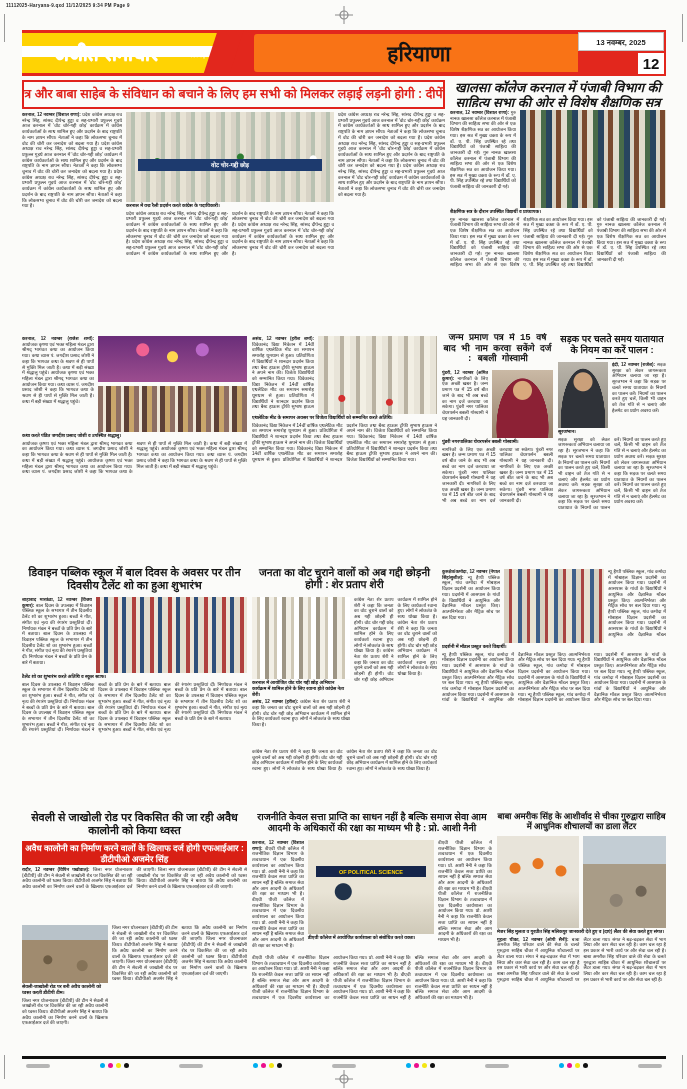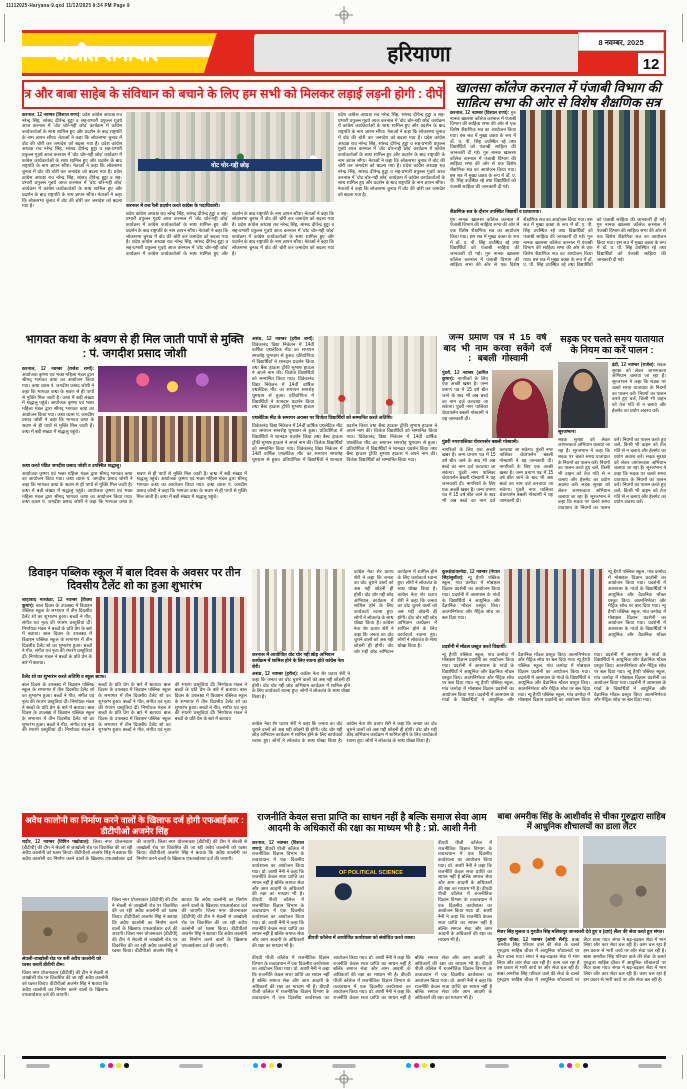--- a/index.html
+++ b/index.html
@@ -14,21 +14,21 @@
   .regdash{width:24px;height:4px;background:#b5b5b5;border-radius:2px;}
   .regdots{display:flex;gap:3px;align-items:center;}
   .regdots i{width:5px;height:5px;border-radius:50%;display:block;}
   
   .masthead{position:absolute;left:22px;top:30px;width:644px;height:46px;background:#e2271d;overflow:hidden;}
   .mh-yellow{position:absolute;left:0;top:3px;width:196px;height:40px;background:#ffd303;}
   .mh-stripe{position:absolute;left:0;top:16px;width:196px;height:11px;background:#ffffff;}
   .mh-logo{position:absolute;left:4px;top:6px;width:160px;height:34px;display:flex;align-items:center;justify-content:center;color:#ffffff;font-weight:900;font-size:19px;text-shadow:0 0 1px #fff, 0 1px 0 #fff;white-space:nowrap;}
   .mh-edition{position:absolute;left:166px;top:20px;color:#ffffff;font-weight:700;font-size:7px;white-space:nowrap;z-index:3;}
   .mh-slash{position:absolute;left:188px;top:-4px;width:26px;height:56px;background:#e2271d;transform:skewX(-18deg);}
-  .mh-center{position:absolute;left:232px;top:4px;width:330px;height:38px;background:#e5e5e5;border-radius:3px;display:flex;align-items:center;justify-content:center;}
+  .mh-center{position:absolute;left:232px;top:4px;width:330px;height:38px;background:#f97316;border-radius:3px;display:flex;align-items:center;justify-content:center;}
   .mh-section{font-size:21px;font-weight:900;color:#141414;}
   .mh-right{position:absolute;right:2px;top:2px;width:86px;height:42px;background:#e2271d;}
   .mh-date{position:absolute;left:0;top:0;width:86px;height:19px;background:#ffffff;display:flex;align-items:center;justify-content:center;font-size:7.5px;font-weight:800;color:#1c1c1c;border:1px solid #c4c4c4;box-sizing:border-box;}
   .mh-pageno{position:absolute;right:0;bottom:0;width:26px;height:21px;background:#ffffff;display:flex;align-items:center;justify-content:center;font-size:15px;font-weight:800;color:#111;}
   
   .art{position:absolute;overflow:hidden;}
   .hl{font-weight:800;text-align:center;color:#161616;line-height:1.18;overflow:hidden;margin:0;}
   .hl-red{color:#e0231c;border:2px solid #e0231c;font-size:12.5px;height:19px;padding:3px 2px;display:flex;align-items:center;justify-content:center;white-space:nowrap;}
   .sub-cyan{background:#74cfe4;color:#d01f1a;font-weight:800;text-align:center;font-size:10px;line-height:1.3;padding:2px 4px;height:28px;overflow:hidden;margin-top:3px;}
   .sub-red{background:#d92015;color:#ffffff;font-weight:800;text-align:center;font-size:8.5px;line-height:1.25;padding:2px 3px;height:20px;overflow:hidden;margin:2px 0;}
@@ -120,21 +120,21 @@
 <header class="masthead">
   <div class="mh-yellow"></div>
   <div class="mh-stripe"></div>
   <div class="mh-logo">अजीत समाचार</div>
   <div class="mh-slash"></div>
   <div class="mh-edition">चंडीगढ़</div>
   <div class="mh-center">
     <span class="mh-section">हरियाणा</span>
   </div>
   <div class="mh-right">
-    <div class="mh-date">8 नवम्बर, 2025</div>
+    <div class="mh-date">13 नवम्बर, 2025</div>
     <div class="mh-pageno">12</div>
   </div>
 </header>
 
 <section class="art" style="left:22px;top:80px;width:423px;height:250px;">
   <h1 class="hl hl-red">प्रजातंत्र और बाबा साहेब के संविधान को बचाने के लिए हम सभी को मिलकर लड़ाई लड़नी होगी : दीपेंद्र हुड्डा</h1>
   <div class="row" style="margin-top:3px;height:184px;">
     <div class="body-txt c1" style="width:100px;height:184px;"><span class="dl">करनाल, 12 नवम्बर (विशाल राणा):</span> <span>प्रदेश कांग्रेस अध्यक्ष राव नरेन्द्र सिंह, सांसद दीपेन्द्र हुड्डा व सह-प्रभारी प्रफुल्ल गुड़धे आज करनाल में 'वोट चोर-गद्दी छोड़' कार्यक्रम में कांग्रेस कार्यकर्ताओं के साथ शामिल हुए और प्रदर्शन के बाद राष्ट्रपति के नाम ज्ञापन सौंपा। नेताओं ने कहा कि लोकसभा चुनाव में वोट की चोरी कर जनादेश को बदला गया है। प्रदेश कांग्रेस अध्यक्ष राव नरेन्द्र सिंह, सांसद दीपेन्द्र हुड्डा व सह-प्रभारी प्रफुल्ल गुड़धे आज करनाल में 'वोट चोर-गद्दी छोड़' कार्यक्रम में कांग्रेस कार्यकर्ताओं के साथ शामिल हुए और प्रदर्शन के बाद राष्ट्रपति के नाम ज्ञापन सौंपा। नेताओं ने कहा कि लोकसभा चुनाव में वोट की चोरी कर जनादेश को बदला गया है। प्रदेश कांग्रेस अध्यक्ष राव नरेन्द्र सिंह, सांसद दीपेन्द्र हुड्डा व सह-प्रभारी प्रफुल्ल गुड़धे आज करनाल में 'वोट चोर-गद्दी छोड़' कार्यक्रम में कांग्रेस कार्यकर्ताओं के साथ शामिल हुए और प्रदर्शन के बाद राष्ट्रपति के नाम ज्ञापन सौंपा। नेताओं ने कहा कि लोकसभा चुनाव में वोट की चोरी कर जनादेश को बदला गया है।</span></div>
     <div style="width:208px;">
       <figure class="ph ph-crowdflags" style="width:208px;height:90px;">
@@ -151,21 +151,20 @@
   <h2 class="hl" style="font-size:13px;height:27px;font-style:italic;">खालसा कॉलेज करनाल में पंजाबी विभाग की साहित्य सभा की ओर से विशेष शैक्षणिक सत्र आयोजित</h2>
   <div class="row" style="margin-top:3px;height:98px;">
     <div class="body-txt c1" style="width:66px;height:98px;"><span class="dl">करनाल, 12 नवम्बर (विशाल राणा):</span> <span>गुरु नानक खालसा कॉलेज करनाल में पंजाबी विभाग की साहित्य सभा की ओर से एक विशेष शैक्षणिक सत्र का आयोजन किया गया। इस सत्र में मुख्य वक्ता के रूप में डॉ. ए. पी. सिंह उपस्थित रहे तथा विद्यार्थियों को पंजाबी साहित्य की जानकारी दी गई। गुरु नानक खालसा कॉलेज करनाल में पंजाबी विभाग की साहित्य सभा की ओर से एक विशेष शैक्षणिक सत्र का आयोजन किया गया। इस सत्र में मुख्य वक्ता के रूप में डॉ. ए. पी. सिंह उपस्थित रहे तथा विद्यार्थियों को पंजाबी साहित्य की जानकारी दी गई।</span></div>
     <figure class="ph ph-group" style="flex:1;height:98px;"></figure>
   </div>
   <p class="cap">शैक्षणिक सत्र के दौरान उपस्थित विद्यार्थी व प्राध्यापक।</p>
   <div class="body-txt c3" style="height:104px;margin-top:2px;"><span>गुरु नानक खालसा कॉलेज करनाल में पंजाबी विभाग की साहित्य सभा की ओर से एक विशेष शैक्षणिक सत्र का आयोजन किया गया। इस सत्र में मुख्य वक्ता के रूप में डॉ. ए. पी. सिंह उपस्थित रहे तथा विद्यार्थियों को पंजाबी साहित्य की जानकारी दी गई। गुरु नानक खालसा कॉलेज करनाल में पंजाबी विभाग की साहित्य सभा की ओर से एक विशेष शैक्षणिक सत्र का आयोजन किया गया। इस सत्र में मुख्य वक्ता के रूप में डॉ. ए. पी. सिंह उपस्थित रहे तथा विद्यार्थियों को पंजाबी साहित्य की जानकारी दी गई। गुरु नानक खालसा कॉलेज करनाल में पंजाबी विभाग की साहित्य सभा की ओर से एक विशेष शैक्षणिक सत्र का आयोजन किया गया। इस सत्र में मुख्य वक्ता के रूप में डॉ. ए. पी. सिंह उपस्थित रहे तथा विद्यार्थियों को पंजाबी साहित्य की जानकारी दी गई। गुरु नानक खालसा कॉलेज करनाल में पंजाबी विभाग की साहित्य सभा की ओर से एक विशेष शैक्षणिक सत्र का आयोजन किया गया। इस सत्र में मुख्य वक्ता के रूप में डॉ. ए. पी. सिंह उपस्थित रहे तथा विद्यार्थियों को पंजाबी साहित्य की जानकारी दी गई।</span></div>
 </section>
 
 <section class="art" style="left:22px;top:333px;width:225px;height:230px;">
-  <h2 class="hl" style="font-size:11.5px;height:30px;">भागवत कथा के श्रवण से ही मिल जाती पापों से मुक्ति : पं. जगदीश प्रसाद जोशी</h2>
   <div class="row" style="margin-top:3px;height:96px;">
     <div class="body-txt c1" style="width:72px;height:96px;"><span class="dl">करनाल, 12 नवम्बर (राजेश शर्मा):</span> <span>आयोजक कृष्णा एवं भक्त महिला मंडल द्वारा श्रीमद् भागवत कथा का आयोजन किया गया। कथा व्यास पं. जगदीश प्रसाद जोशी ने कहा कि भागवत कथा के श्रवण से ही पापों से मुक्ति मिल जाती है। कथा में बड़ी संख्या में श्रद्धालु पहुंचे। आयोजक कृष्णा एवं भक्त महिला मंडल द्वारा श्रीमद् भागवत कथा का आयोजन किया गया। कथा व्यास पं. जगदीश प्रसाद जोशी ने कहा कि भागवत कथा के श्रवण से ही पापों से मुक्ति मिल जाती है। कथा में बड़ी संख्या में श्रद्धालु पहुंचे।</span></div>
     <div style="flex:1;">
       <figure class="ph ph-shrine" style="width:100%;height:46px;"></figure>
       <figure class="ph ph-audience" style="width:100%;height:46px;margin-top:4px;"></figure>
     </div>
   </div>
   <p class="cap">कथा करते पंडित जगदीश प्रसाद जोशी व उपस्थित श्रद्धालु।</p>
   <div class="body-txt c2" style="height:84px;margin-top:2px;"><span>आयोजक कृष्णा एवं भक्त महिला मंडल द्वारा श्रीमद् भागवत कथा का आयोजन किया गया। कथा व्यास पं. जगदीश प्रसाद जोशी ने कहा कि भागवत कथा के श्रवण से ही पापों से मुक्ति मिल जाती है। कथा में बड़ी संख्या में श्रद्धालु पहुंचे। आयोजक कृष्णा एवं भक्त महिला मंडल द्वारा श्रीमद् भागवत कथा का आयोजन किया गया। कथा व्यास पं. जगदीश प्रसाद जोशी ने कहा कि भागवत कथा के श्रवण से ही पापों से मुक्ति मिल जाती है। कथा में बड़ी संख्या में श्रद्धालु पहुंचे। आयोजक कृष्णा एवं भक्त महिला मंडल द्वारा श्रीमद् भागवत कथा का आयोजन किया गया। कथा व्यास पं. जगदीश प्रसाद जोशी ने कहा कि भागवत कथा के श्रवण से ही पापों से मुक्ति मिल जाती है। कथा में बड़ी संख्या में श्रद्धालु पहुंचे।</span></div>
 </section>
@@ -203,20 +202,21 @@
   <h2 class="hl" style="font-size:11px;height:28px;">डिवाइन पब्लिक स्कूल में बाल दिवस के अवसर पर तीन दिवसीय टैलेंट शो का हुआ शुभारंभ</h2>
   <div class="row" style="margin-top:3px;height:76px;">
     <div class="body-txt c1" style="width:70px;height:76px;"><span class="dl">शाहाबाद मारकंडा, 12 नवम्बर (विजय कुमार):</span> <span>बाल दिवस के उपलक्ष्य में डिवाइन पब्लिक स्कूल के सभागार में तीन दिवसीय टैलेंट शो का शुभारंभ हुआ। बच्चों ने गीत, संगीत एवं नृत्य की रंगारंग प्रस्तुतियां दीं। निर्णायक मंडल ने बच्चों के प्रति प्रेम के बारे में बताया। बाल दिवस के उपलक्ष्य में डिवाइन पब्लिक स्कूल के सभागार में तीन दिवसीय टैलेंट शो का शुभारंभ हुआ। बच्चों ने गीत, संगीत एवं नृत्य की रंगारंग प्रस्तुतियां दीं। निर्णायक मंडल ने बच्चों के प्रति प्रेम के बारे में बताया।</span></div>
     <figure class="ph ph-school" style="flex:1;height:76px;"></figure>
   </div>
   <p class="cap">टैलेंट शो का शुभारंभ करते अतिथि व स्कूल स्टाफ।</p>
   <div class="body-txt c3" style="height:112px;margin-top:2px;"><span>बाल दिवस के उपलक्ष्य में डिवाइन पब्लिक स्कूल के सभागार में तीन दिवसीय टैलेंट शो का शुभारंभ हुआ। बच्चों ने गीत, संगीत एवं नृत्य की रंगारंग प्रस्तुतियां दीं। निर्णायक मंडल ने बच्चों के प्रति प्रेम के बारे में बताया। बाल दिवस के उपलक्ष्य में डिवाइन पब्लिक स्कूल के सभागार में तीन दिवसीय टैलेंट शो का शुभारंभ हुआ। बच्चों ने गीत, संगीत एवं नृत्य की रंगारंग प्रस्तुतियां दीं। निर्णायक मंडल ने बच्चों के प्रति प्रेम के बारे में बताया। बाल दिवस के उपलक्ष्य में डिवाइन पब्लिक स्कूल के सभागार में तीन दिवसीय टैलेंट शो का शुभारंभ हुआ। बच्चों ने गीत, संगीत एवं नृत्य की रंगारंग प्रस्तुतियां दीं। निर्णायक मंडल ने बच्चों के प्रति प्रेम के बारे में बताया। बाल दिवस के उपलक्ष्य में डिवाइन पब्लिक स्कूल के सभागार में तीन दिवसीय टैलेंट शो का शुभारंभ हुआ। बच्चों ने गीत, संगीत एवं नृत्य की रंगारंग प्रस्तुतियां दीं। निर्णायक मंडल ने बच्चों के प्रति प्रेम के बारे में बताया। बाल दिवस के उपलक्ष्य में डिवाइन पब्लिक स्कूल के सभागार में तीन दिवसीय टैलेंट शो का शुभारंभ हुआ। बच्चों ने गीत, संगीत एवं नृत्य की रंगारंग प्रस्तुतियां दीं। निर्णायक मंडल ने बच्चों के प्रति प्रेम के बारे में बताया।</span></div>
 </section>
 
 <section class="art" style="left:252px;top:566px;width:185px;height:240px;">
+  <h2 class="hl" style="font-size:10.5px;height:28px;">जनता का वोट चुराने वालों को अब गद्दी छोड़नी होगी : शेर प्रताप शेरी</h2>
   <div class="row" style="margin-top:3px;height:150px;">
     <div style="width:98px;">
       <figure class="ph ph-outdoor" style="width:98px;height:82px;"></figure>
       <p class="cap">करनाल में आयोजित वोट चोर गद्दी छोड़ अभियान कार्यक्रम में शामिल होने के लिए रवाना होते कांग्रेस नेता शेरी।</p>
       <div class="body-txt c1" style="height:42px;margin-top:2px;"><span class="dl">असंध, 12 नवम्बर (हरीश):</span> <span>कांग्रेस नेता शेर प्रताप शेरी ने कहा कि जनता का वोट चुराने वालों को अब गद्दी छोड़नी ही होगी। वोट चोर गद्दी छोड़ अभियान कार्यक्रम में शामिल होने के लिए कार्यकर्ता रवाना हुए। लोगों ने लोकतंत्र के साथ धोखा किया है।</span></div>
     </div>
     <div class="body-txt c2" style="flex:1;height:150px;"><span>कांग्रेस नेता शेर प्रताप शेरी ने कहा कि जनता का वोट चुराने वालों को अब गद्दी छोड़नी ही होगी। वोट चोर गद्दी छोड़ अभियान कार्यक्रम में शामिल होने के लिए कार्यकर्ता रवाना हुए। लोगों ने लोकतंत्र के साथ धोखा किया है। कांग्रेस नेता शेर प्रताप शेरी ने कहा कि जनता का वोट चुराने वालों को अब गद्दी छोड़नी ही होगी। वोट चोर गद्दी छोड़ अभियान कार्यक्रम में शामिल होने के लिए कार्यकर्ता रवाना हुए। लोगों ने लोकतंत्र के साथ धोखा किया है। कांग्रेस नेता शेर प्रताप शेरी ने कहा कि जनता का वोट चुराने वालों को अब गद्दी छोड़नी ही होगी। वोट चोर गद्दी छोड़ अभियान कार्यक्रम में शामिल होने के लिए कार्यकर्ता रवाना हुए। लोगों ने लोकतंत्र के साथ धोखा किया है।</span></div>
   </div>
   <div class="body-txt c2" style="height:48px;margin-top:2px;"><span>कांग्रेस नेता शेर प्रताप शेरी ने कहा कि जनता का वोट चुराने वालों को अब गद्दी छोड़नी ही होगी। वोट चोर गद्दी छोड़ अभियान कार्यक्रम में शामिल होने के लिए कार्यकर्ता रवाना हुए। लोगों ने लोकतंत्र के साथ धोखा किया है। कांग्रेस नेता शेर प्रताप शेरी ने कहा कि जनता का वोट चुराने वालों को अब गद्दी छोड़नी ही होगी। वोट चोर गद्दी छोड़ अभियान कार्यक्रम में शामिल होने के लिए कार्यकर्ता रवाना हुए। लोगों ने लोकतंत्र के साथ धोखा किया है।</span></div>
 </section>
@@ -225,20 +225,21 @@
   <div class="row" style="margin-top:3px;height:74px;">
     <div class="body-txt c1" style="width:58px;height:74px;"><span class="dl">कुरुक्षेत्र/कमोदा, 12 नवम्बर (नेपाल सिंह/सुशील):</span> <span>न्यू हैप्पी पब्लिक स्कूल, गांव कमोदा में मोबाइल विज्ञान प्रदर्शनी का आयोजन किया गया। प्रदर्शनी में आसपास के गांवों के विद्यार्थियों ने आधुनिक और वैज्ञानिक मॉडल प्रस्तुत किए। आत्मनिर्भरता और मैट्रिक सोच पर बल दिया गया।</span></div>
     <figure class="ph ph-science" style="width:100px;height:74px;"></figure>
     <div class="body-txt c1" style="flex:1;height:74px;"><span>न्यू हैप्पी पब्लिक स्कूल, गांव कमोदा में मोबाइल विज्ञान प्रदर्शनी का आयोजन किया गया। प्रदर्शनी में आसपास के गांवों के विद्यार्थियों ने आधुनिक और वैज्ञानिक मॉडल प्रस्तुत किए। आत्मनिर्भरता और मैट्रिक सोच पर बल दिया गया। न्यू हैप्पी पब्लिक स्कूल, गांव कमोदा में मोबाइल विज्ञान प्रदर्शनी का आयोजन किया गया। प्रदर्शनी में आसपास के गांवों के विद्यार्थियों ने आधुनिक और वैज्ञानिक मॉडल प्रस्तुत किए। आत्मनिर्भरता और मैट्रिक सोच पर बल दिया गया।</span></div>
   </div>
   <p class="cap">प्रदर्शनी में मॉडल प्रस्तुत करते विद्यार्थी।</p>
   <div class="body-txt c3" style="height:116px;margin-top:2px;"><span>न्यू हैप्पी पब्लिक स्कूल, गांव कमोदा में मोबाइल विज्ञान प्रदर्शनी का आयोजन किया गया। प्रदर्शनी में आसपास के गांवों के विद्यार्थियों ने आधुनिक और वैज्ञानिक मॉडल प्रस्तुत किए। आत्मनिर्भरता और मैट्रिक सोच पर बल दिया गया। न्यू हैप्पी पब्लिक स्कूल, गांव कमोदा में मोबाइल विज्ञान प्रदर्शनी का आयोजन किया गया। प्रदर्शनी में आसपास के गांवों के विद्यार्थियों ने आधुनिक और वैज्ञानिक मॉडल प्रस्तुत किए। आत्मनिर्भरता और मैट्रिक सोच पर बल दिया गया। न्यू हैप्पी पब्लिक स्कूल, गांव कमोदा में मोबाइल विज्ञान प्रदर्शनी का आयोजन किया गया। प्रदर्शनी में आसपास के गांवों के विद्यार्थियों ने आधुनिक और वैज्ञानिक मॉडल प्रस्तुत किए। आत्मनिर्भरता और मैट्रिक सोच पर बल दिया गया। न्यू हैप्पी पब्लिक स्कूल, गांव कमोदा में मोबाइल विज्ञान प्रदर्शनी का आयोजन किया गया। प्रदर्शनी में आसपास के गांवों के विद्यार्थियों ने आधुनिक और वैज्ञानिक मॉडल प्रस्तुत किए। आत्मनिर्भरता और मैट्रिक सोच पर बल दिया गया। न्यू हैप्पी पब्लिक स्कूल, गांव कमोदा में मोबाइल विज्ञान प्रदर्शनी का आयोजन किया गया। प्रदर्शनी में आसपास के गांवों के विद्यार्थियों ने आधुनिक और वैज्ञानिक मॉडल प्रस्तुत किए। आत्मनिर्भरता और मैट्रिक सोच पर बल दिया गया।</span></div>
 </section>
 
 <section class="art" style="left:22px;top:811px;width:225px;height:242px;">
+  <h2 class="hl" style="font-size:11px;height:28px;">सेवली से जाखोली रोड पर विकसित की जा रही अवैध कालोनी को किया ध्वस्त</h2>
   <div class="sub-red">अवैध कालोनी का निर्माण करने वालों के खिलाफ दर्ज होगी एफआईआर : डीटीपीओ अजमेर सिंह</div>
   <div class="body-txt c2" style="height:56px;"><span class="dl">रादौर, 12 नवम्बर (विपिन पखोवाल):</span> <span>जिला नगर योजनाकार (डीटीपी) की टीम ने सेवली से जाखोली रोड पर विकसित की जा रही अवैध कालोनी को ध्वस्त किया। डीटीपीओ अजमेर सिंह ने बताया कि अवैध कालोनी का निर्माण करने वालों के खिलाफ एफआईआर दर्ज की जाएगी। जिला नगर योजनाकार (डीटीपी) की टीम ने सेवली से जाखोली रोड पर विकसित की जा रही अवैध कालोनी को ध्वस्त किया। डीटीपीओ अजमेर सिंह ने बताया कि अवैध कालोनी का निर्माण करने वालों के खिलाफ एफआईआर दर्ज की जाएगी।</span></div>
   <div class="row" style="margin-top:2px;height:122px;">
     <div style="width:86px;">
       <figure class="ph ph-rubble" style="width:86px;height:58px;"></figure>
       <p class="cap">सेवली-जाखोली रोड पर बनी अवैध कालोनी को ध्वस्त करती डीटीपी टीम।</p>
       <div class="body-txt c1" style="height:44px;margin-top:2px;"><span>जिला नगर योजनाकार (डीटीपी) की टीम ने सेवली से जाखोली रोड पर विकसित की जा रही अवैध कालोनी को ध्वस्त किया। डीटीपीओ अजमेर सिंह ने बताया कि अवैध कालोनी का निर्माण करने वालों के खिलाफ एफआईआर दर्ज की जाएगी।</span></div>
     </div>
     <div class="body-txt c2" style="flex:1;height:122px;"><span>जिला नगर योजनाकार (डीटीपी) की टीम ने सेवली से जाखोली रोड पर विकसित की जा रही अवैध कालोनी को ध्वस्त किया। डीटीपीओ अजमेर सिंह ने बताया कि अवैध कालोनी का निर्माण करने वालों के खिलाफ एफआईआर दर्ज की जाएगी। जिला नगर योजनाकार (डीटीपी) की टीम ने सेवली से जाखोली रोड पर विकसित की जा रही अवैध कालोनी को ध्वस्त किया। डीटीपीओ अजमेर सिंह ने बताया कि अवैध कालोनी का निर्माण करने वालों के खिलाफ एफआईआर दर्ज की जाएगी। जिला नगर योजनाकार (डीटीपी) की टीम ने सेवली से जाखोली रोड पर विकसित की जा रही अवैध कालोनी को ध्वस्त किया। डीटीपीओ अजमेर सिंह ने बताया कि अवैध कालोनी का निर्माण करने वालों के खिलाफ एफआईआर दर्ज की जाएगी।</span></div>
   </div>

